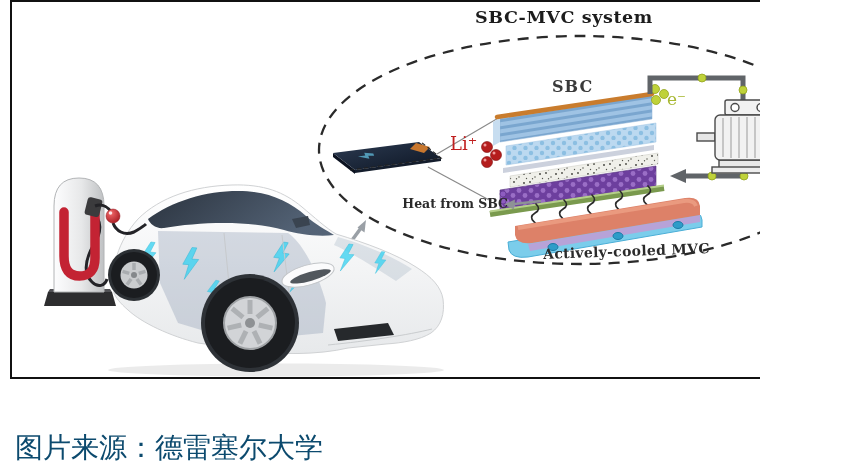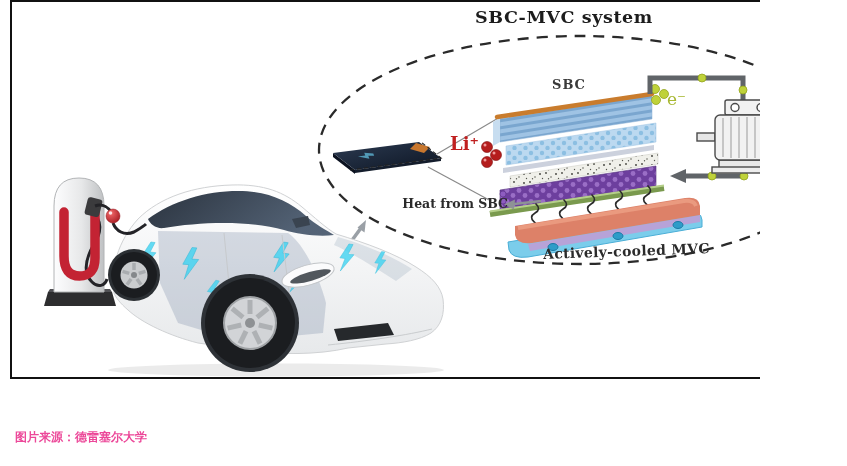--- a/index.html
+++ b/index.html
@@ -4,29 +4,29 @@
 <style>
   html,body{margin:0;padding:0;background:#ffffff;}
   .stage{position:relative;width:760px;height:466px;background:#fff;overflow:hidden;
          font-family:"DejaVu Serif", serif;}
   .frame{position:absolute;left:10px;top:0px;width:827px;height:375px;
          border:2px solid #111;background:#fff;}
   .art{position:absolute;left:0;top:0;}
   .lbl{position:absolute;white-space:nowrap;color:#2b2b2b;}
   .title{left:468px;top:7px;width:192px;text-align:center;
          font-size:17.5px;font-weight:bold;letter-spacing:.6px;color:#1c1c1c;}
-  .sbc{left:552px;top:77px;font-size:13px;font-weight:bold;letter-spacing:1px;color:#3a3a3a;}
-  .li{left:450px;top:133px;font-size:18px;font-weight:bold;color:#c02020;}
+  .sbc{left:552px;top:77px;font-size:16px;font-weight:bold;letter-spacing:1px;color:#3a3a3a;}
+  .li{left:450px;top:133px;font-size:18px;font-weight:normal;color:#c02020;}
   .el{left:667px;top:89px;font-size:17px;color:#a8b832;}
   .heat{left:396px;top:196px;width:112px;text-align:right;
         font-size:12.5px;font-weight:bold;line-height:15px;color:#2b2b2b;}
   .mvc{left:543px;top:243px;font-size:14px;font-weight:bold;color:#2b2b2b;
        transform:rotate(-2deg);letter-spacing:.3px;}
-  .caption{position:absolute;left:15px;top:429px;font-size:12px;color:#ec4899;
-           font-family:"Liberation Sans", sans-serif;font-weight:bold;}
+  .caption{position:absolute;left:15px;top:429px;font-size:28px;color:#0c4a6e;
+           font-family:"Liberation Sans", sans-serif;}
 </style>
 </head>
 <body>
 
 <div class="stage">
   <div class="frame"></div>
 
   <svg class="art" width="847" height="400" viewBox="0 0 847 400">
     <defs>
       <linearGradient id="bodyGrad" x1="0" y1="0" x2="0" y2="1">

